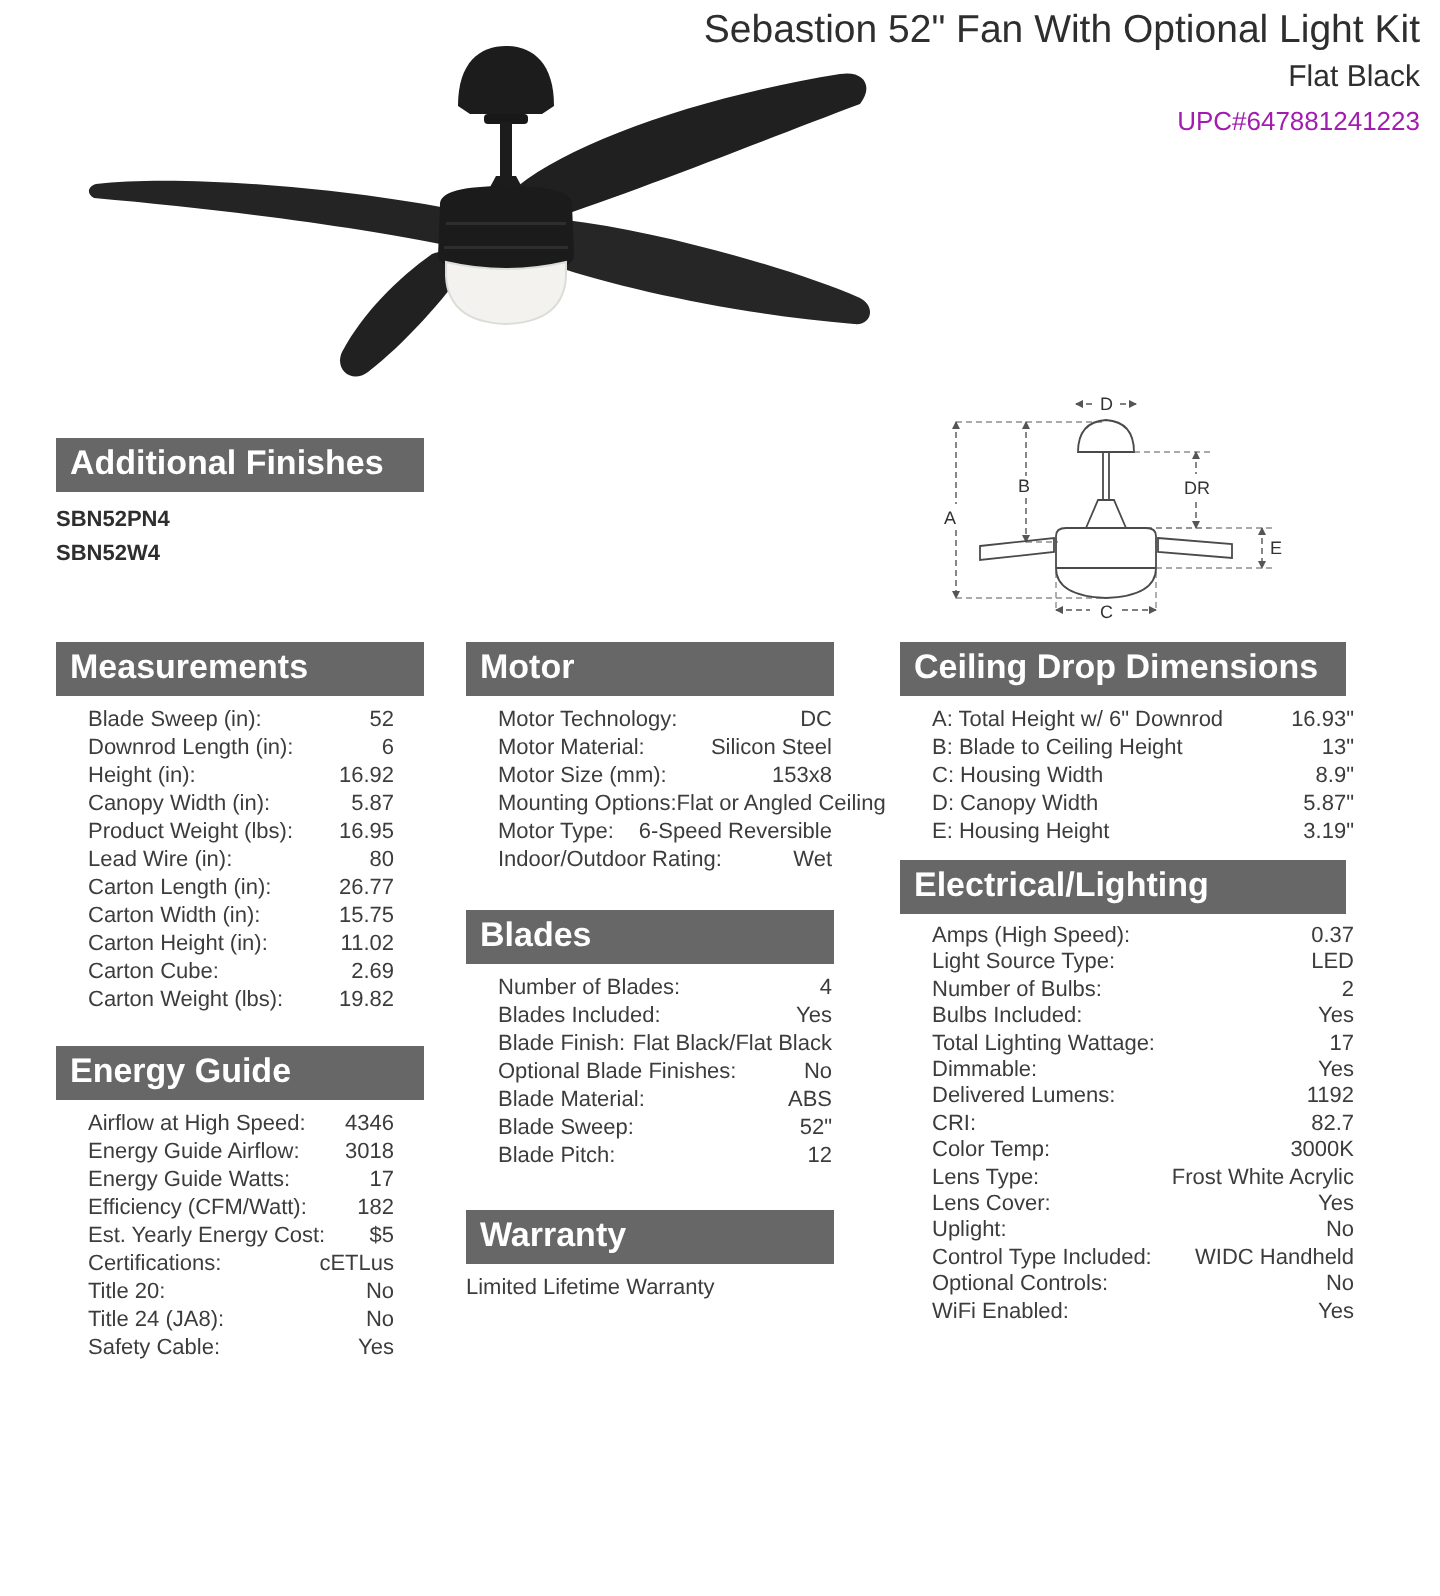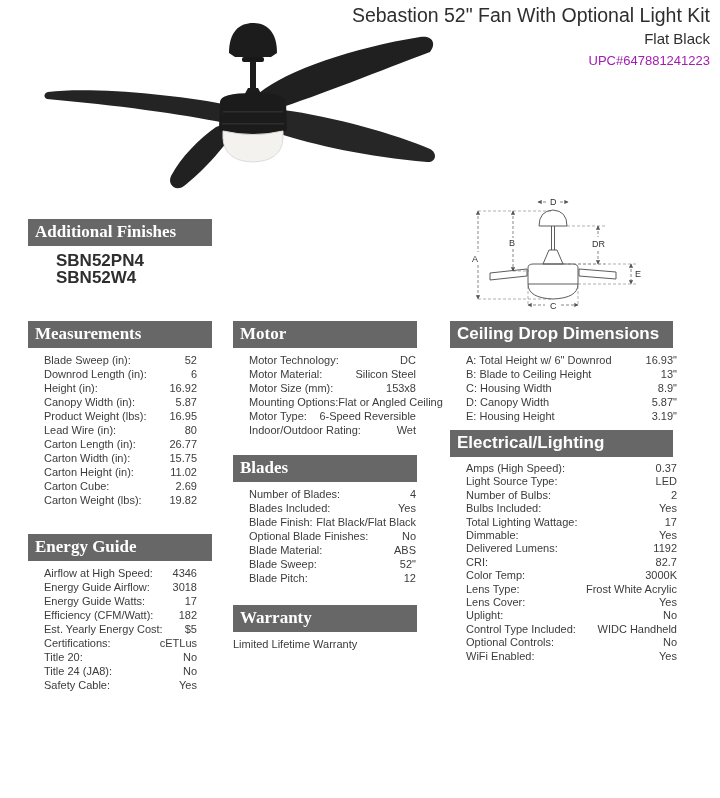--- a/index.html
+++ b/index.html
@@ -22,27 +22,27 @@
   }
   .rows { margin-top:5px; }
   .row { display:flex; justify-content:space-between; font-size:11px;
          line-height:14px; white-space:nowrap; color:#3c3c3c; }
   .row .lbl { text-align:left;padding-left:16px; }
   .row .val { text-align:right; padding-right:3px; }
 
   .col1 { left:28px;  width:172px; }
   .col2 { left:233px; width:186px; }
   .col3 { left:450px; width:230px; }
-  .col1 .bar, .col2 .bar { width:184px;font-family:Liberation Serif, serif; }
+  .col1 .bar, .col2 .bar { width:184px; }
   .col3 .bar { width:223px; }
 
   .sec-electrical .row { line-height:13.4px;align-items:center; }
 
   .finish-items { margin-top:6px; }
-  .finish-item { font-size:17px; font-weight:bold; line-height:17px; color:#2e2e2e;margin-left:28px; }
+  .finish-item { font-size:11px; font-weight:bold; line-height:17px; color:#2e2e2e; }
   .warranty-body { margin-top:6px; font-size:11px; color:#3c3c3c; }
 
   .fan-img  { position:absolute; left:20px; top:8px; }
   .diagram  { position:absolute; left:455px; top:188px; }
   .diagram text { font-family:"Liberation Sans", sans-serif; font-size:9px; fill:#333; }
 </style>
 </head>
 <body>
 
 <div class="page">
@@ -178,21 +178,21 @@
         <span class="lbl">Carton Cube:</span>
         <span class="val">2.69</span>
       </div>
         <div class="row">
         <span class="lbl">Carton Weight (lbs):</span>
         <span class="val">19.82</span>
       </div>
       </div>
   </section>
 
-  <section class="spec col1" style="top:534px">
+  <section class="spec col1" style="top:523px">
     <div class="bar">Energy Guide</div>
     <div class="rows">
         <div class="row">
         <span class="lbl">Airflow at High Speed:</span>
         <span class="val">4346</span>
       </div>
         <div class="row">
         <span class="lbl">Energy Guide Airflow:</span>
         <span class="val">3018</span>
       </div>

